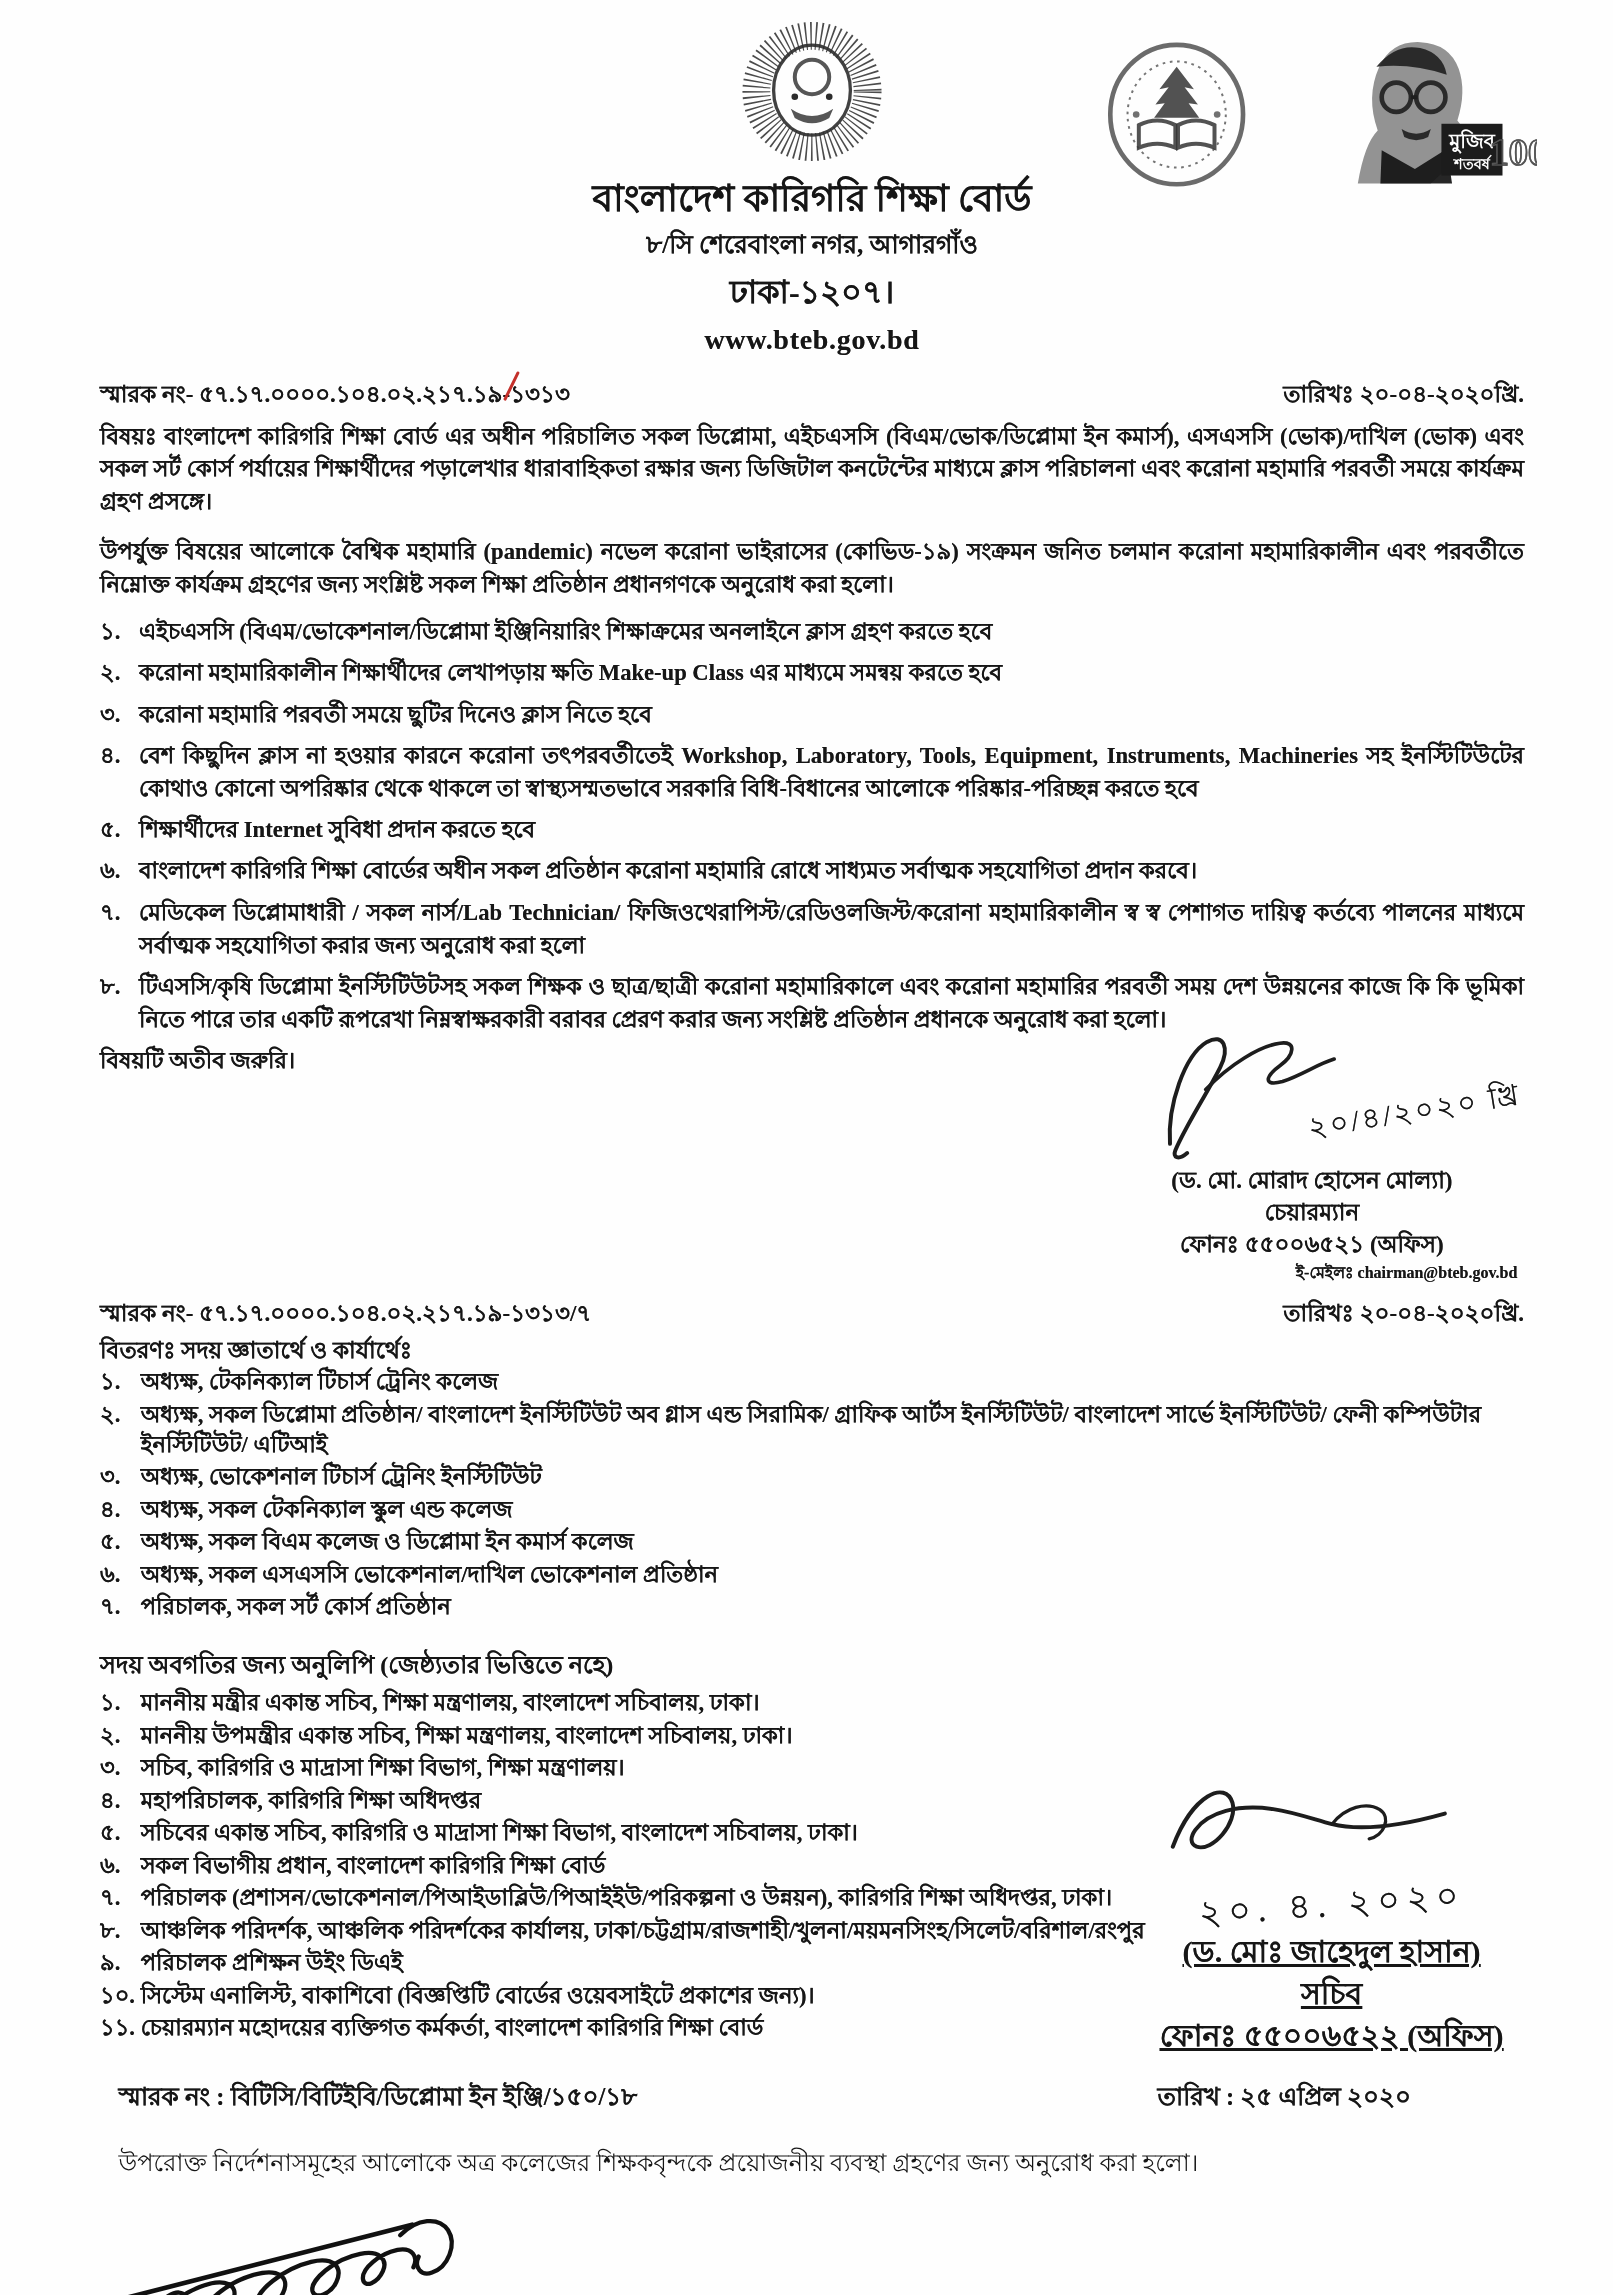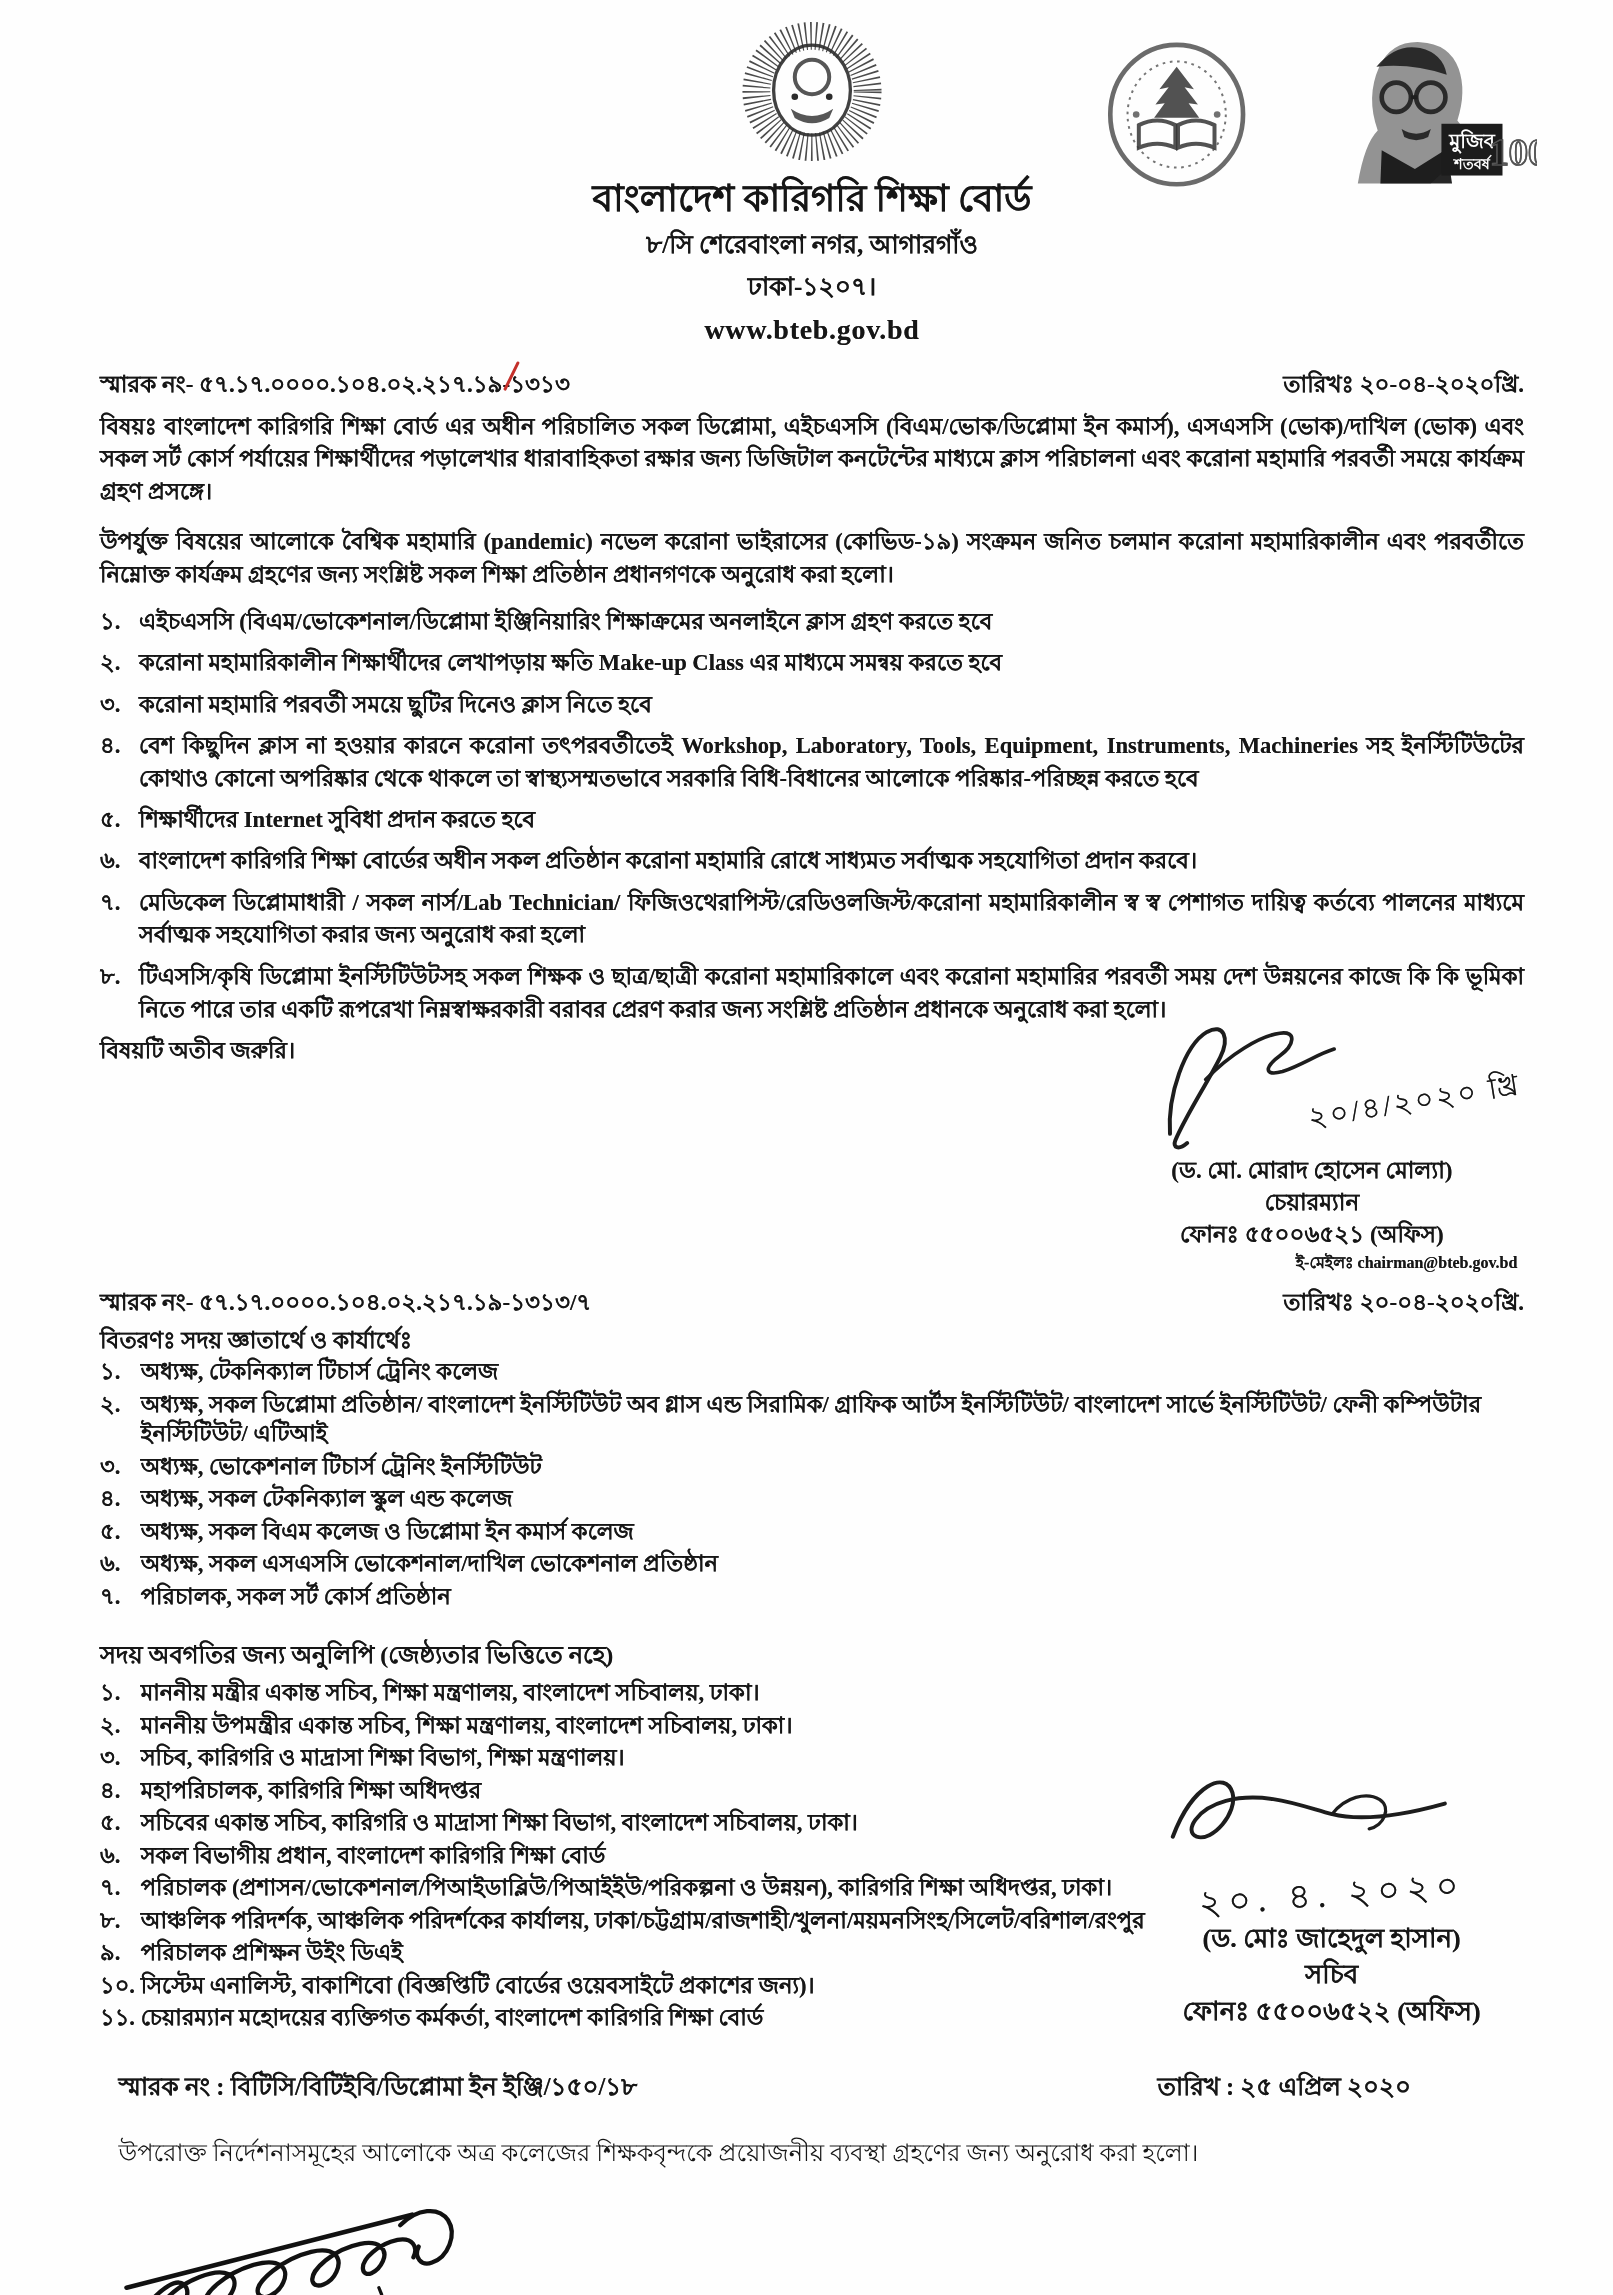--- a/index.html
+++ b/index.html
@@ -17,21 +17,21 @@
     line-height:1.45;
     padding:12px 90px 20px 100px;
     overflow:hidden;
     text-shadow:0 0 0.5px rgba(10,10,10,.65);
   }
   
   .header{ position:relative; text-align:center; min-height:300px; }
   .seal-wrap{ display:inline-block; margin-top:4px; }
   .org-title{ font-size:37px; line-height:1.15; margin-top:1.3px; }
   .org-addr{ font-size:25px; margin-top:6.6px; }
-  .org-city{ font-size:25px; margin-top:5.3px; }
+  .org-city{ font-size:32px; margin-top:5.3px; }
   .org-web{ font-size:28px; margin-top:5.3px; letter-spacing:0.7px; }
   .college-logo{ position:absolute; left:999px; top:28px; }
   .mujib-logo{ position:absolute; left:1218px; top:12px; }
   
   .memo-row{ display:flex; justify-content:space-between; align-items:flex-start; margin-top:17px; font-size:23px; }
   .memo-label{ position:relative; }
   .red-tick{ position:absolute; left:410px; top:-8px; width:2.7px; height:32px; background:#c4302b; transform:rotate(26deg); border-radius:1.3px; }
   
   .subject{ margin-top:9.3px; text-align:justify; }
   .intro{ margin-top:17px; text-align:justify; }
@@ -46,21 +46,21 @@
   .chair-mail{ font-size:16px; line-height:1.45;text-align:right; }
   
   .dist-head{ margin-top:4px; font-size:23px; }
   .plain-list .li{ display:grid; grid-template-columns:38px 1fr; column-gap:2.7px; font-size:22.6px; line-height:1.32; margin-bottom:2.7px; }
   .copies-wrap{ position:relative; margin-top:26.5px; }
   .copies-head{ font-size:24px; margin-bottom:5.3px; }
   
   .secretary{ position:absolute; right:-6.6px; top:119px; width:398px; text-align:center; }
   .sec-sig{ height:113px; }
   .sec-date{ font-size:35px; font-weight:400; letter-spacing:6.6px; transform:rotate(-4deg); white-space:nowrap; }
-  .sec-line{ font-size:26px; line-height:1.4; }
+  .sec-line{ font-size:30px; line-height:1.4;text-decoration:underline; }
   
   .memo3{ margin-top:36px; padding-left:18.6px; font-size:24.6px; }
   .fwd{ margin-top:31px; padding-left:18.6px; font-size:24px; font-weight:400; text-shadow:none; }
   .principal{ margin-top:17px; width:597px; font-weight:400; text-shadow:none; }
   .pr-sig{ height:153px; }
   svg{ display:block; }
 </style>
 </head>
 <body>
 

